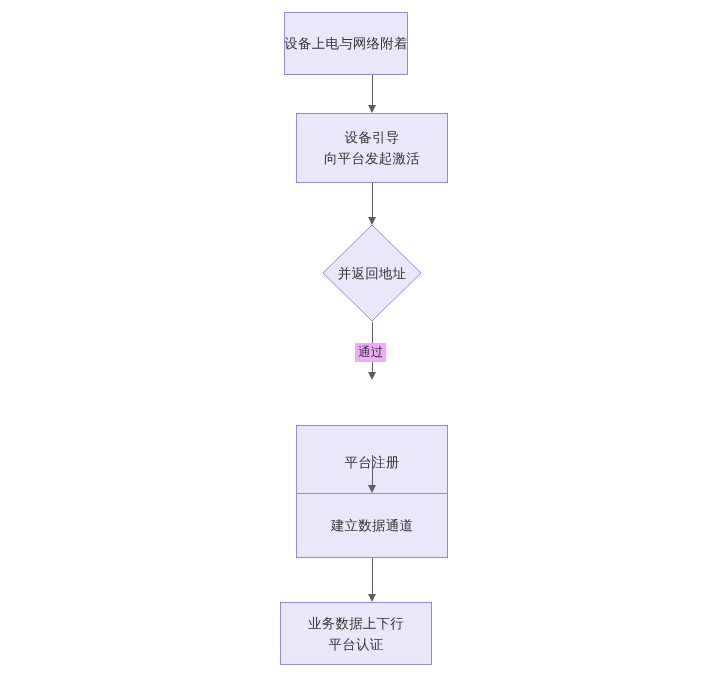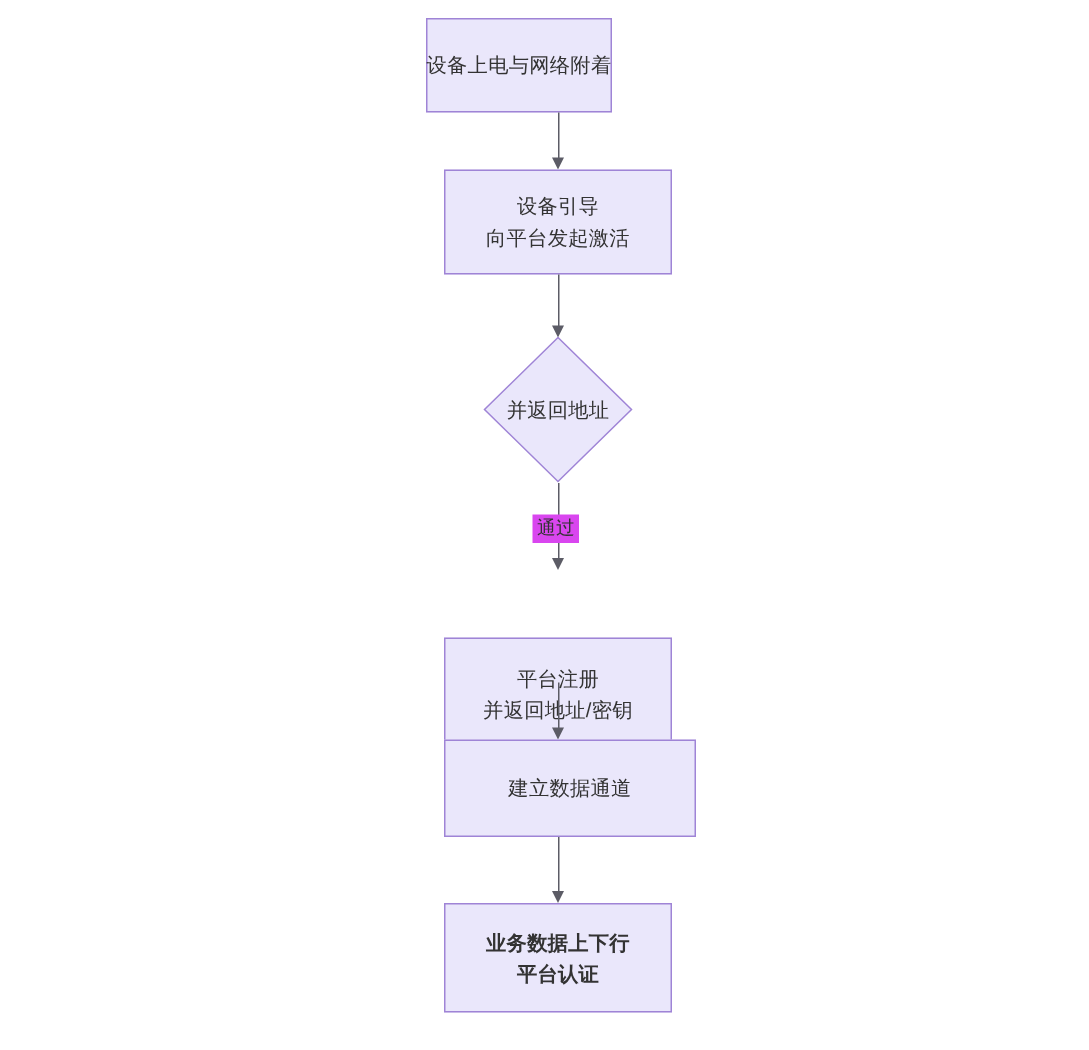--- a/index.html
+++ b/index.html
@@ -81,21 +81,21 @@
     position: absolute;
     width: 0;
     height: 0;
     border-left: 4.5px solid transparent;
     border-right: 4.5px solid transparent;
     border-top: 8px solid #5c5c66;
   }
   
   .edge-label {
     position: absolute;
-    background: #d946ef;
+    background: #f0abfc;
     color: #333333;
     font-size: 12.5px;
     line-height: 17px;
     padding: 1px 3px;
     white-space: nowrap;
     letter-spacing: 0.2px;
   }
 </style>
 </head>
 <body>
@@ -129,35 +129,34 @@
   </div>
 
   <div class="connector" style="left:0; top:0; width:726px; height:700px;">
     <div class="conn-line" style="left:371.5px; top:322px; height:52px;"></div>
     <div class="conn-head" style="left:367.5px; top:372px;"></div>
   </div>
   <div class="edge-label" style="left:355px; top:343px;">通过</div>
 
   <div class="node" style="left:296px; top:380px; width:152px; height:75px;margin-top:45px;">
     <span class="line-1">平台注册</span>
-    <span class="line-2">并返回地址/密钥</span>
   </div>
 
   <div class="connector" style="left:0; top:0; width:726px; height:700px;">
     <div class="conn-line" style="left:371.5px; top:455px; height:31px;"></div>
     <div class="conn-head" style="left:367.5px; top:485px;"></div>
   </div>
 
-  <div class="node" style="left:296px; top:493px; width:168px; height:65px;">
+  <div class="node" style="left:296px; top:493px; width:152px; height:65px;">
     <span class="line-1">建立数据通道</span>
   </div>
 
   <div class="connector" style="left:0; top:0; width:726px; height:700px;">
     <div class="conn-line" style="left:371.5px; top:558px; height:38px;"></div>
     <div class="conn-head" style="left:367.5px; top:594px;"></div>
   </div>
 
-  <div class="node" style="left:296px; top:602px; width:152px; height:73px;font-weight:bold;">
+  <div class="node" style="left:280px; top:602px; width:152px; height:63px;">
     <span class="line-1">业务数据上下行</span>
     <span class="line-2">平台认证</span>
   </div>
 
 </div>
 
 </body></html>

